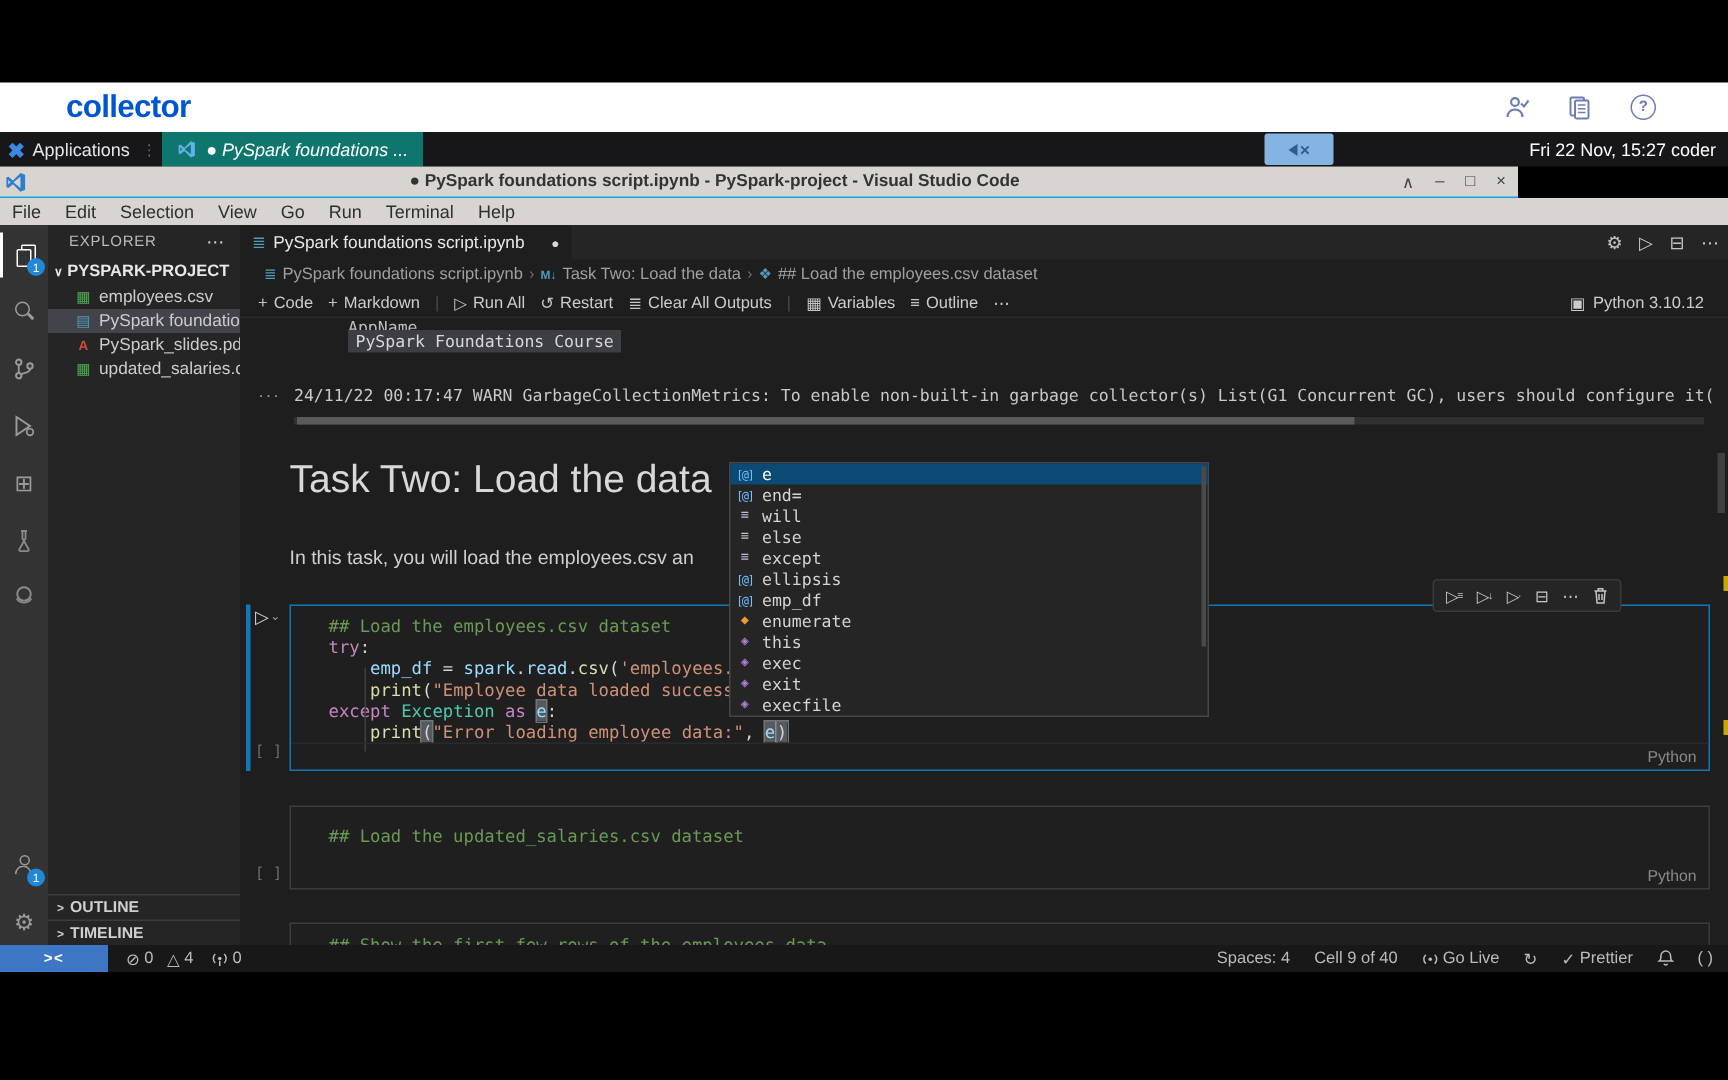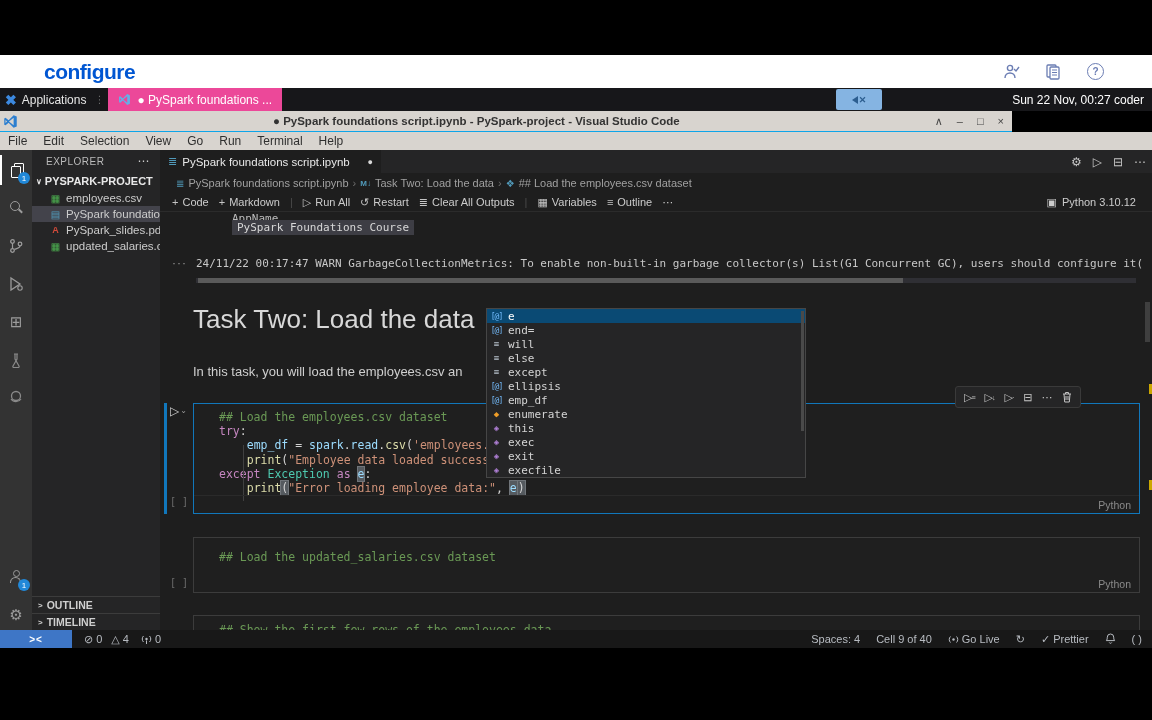--- a/index.html
+++ b/index.html
@@ -11,21 +11,21 @@
   .coursera-logo{margin-left:44px;font-size:21px;font-weight:bold;color:#0056d2;letter-spacing:-0.5px;}
   .cr-icons{margin-left:auto;margin-right:48px;display:flex;gap:26px;align-items:center;color:#6b7db3;}
   .cr-icon svg{display:block;}
   .help-circle{width:15px;height:15px;border:1.6px solid #6b7db3;border-radius:50%;display:flex;align-items:center;justify-content:center;font-size:10px;color:#6b7db3;font-weight:bold;}
   
   .taskbar{left:0;top:88px;width:1152px;height:23px;background:#17171a;display:flex;align-items:center;color:#e6e6e6;font-size:12px;}
   .x-logo{color:#3c89e0;font-size:14px;font-weight:bold;margin:0 5px 0 5px;}
   .apps-label{margin-right:4px;}
   .tb-sep{color:#6a6a6a;margin:0 4px;font-size:10px;}
   .win-btn{display:flex;align-items:center;gap:6px;height:23px;padding:0 10px;color:#cfcfcf;}
-  .win-btn.active{background:#ec4899;color:#ffffff;}
+  .win-btn.active{background:#0f766e;color:#ffffff;font-style:italic;}
   .chrome-icon{width:13px;height:13px;border-radius:50%;background:conic-gradient(#ea4335 0 33%,#4285f4 0 66%,#34a853 0 100%);position:relative;}
   .chrome-icon::after{content:"";position:absolute;left:3.5px;top:3.5px;width:6px;height:6px;border-radius:50%;background:#fff;box-shadow:inset 0 0 0 1.5px #4285f4;}
   .vsc-svg{display:block;}
   .mute-btn{margin-left:auto;width:46px;height:21px;background:#85b4e2;display:flex;align-items:center;justify-content:center;border-radius:2px;}
   .speaker{display:flex;align-items:center;color:#2c5d8f;font-size:9px;font-weight:bold;}
   .speaker::before{content:"";display:inline-block;border-top:4px solid transparent;border-bottom:4px solid transparent;border-right:6px solid #2c5d8f;margin-right:1px;}
   .clock{margin-left:130px;margin-right:8px;color:#ffffff;}
   
   .titlebar{left:0;top:111px;width:1012px;height:20px;background:#d8d4cf;border-bottom:5px solid #0ea5e9;display:flex;align-items:center;}
   .titlebar-title{flex:1;text-align:center;font-size:11.5px;color:#333;font-weight:bold;}
@@ -126,21 +126,21 @@
   .sb-right{margin-left:auto;display:flex;align-items:center;gap:16px;margin-right:10px;}
   .sb-right .sb-item{margin-left:0;}
   svg.mini{display:block;}
 </style>
 </head>
 <body>
 
 <div id="stage">
 
   <div class="abs coursera-bar">
-    <div class="coursera-logo">configure</div>
+    <div class="coursera-logo">collector</div>
     <div class="cr-icons">
       <span class="cr-icon">
         <svg class="mini" width="17" height="15" viewBox="0 0 17 15">
             <circle cx="7" cy="4" r="2.6" fill="none" stroke="#6b7db3" stroke-width="1.4"></circle>
             <path d="M2 14c0-3 2.2-5 5-5s5 2 5 5" fill="none" stroke="#6b7db3" stroke-width="1.4"></path>
             <path d="M11 5l2 2 3-4" fill="none" stroke="#6b7db3" stroke-width="1.4"></path>
           </svg>
       </span>
       <span class="cr-icon">
         <svg class="mini" width="15" height="16" viewBox="0 0 15 16">
@@ -159,21 +159,21 @@
     <span class="tb-sep">⋮</span>
     <div class="win-btn active">
       <svg class="vsc-svg" width="13" height="13" viewBox="0 0 24 24">
           <path fill="#64b0e8" d="M17 2l5 2v16l-5 2-8-8-5 4-2-1V7l2-1 5 4zM4 9.5v5L6.5 12zM9.5 12l7.5 6V6z"></path>
         </svg>
       <span>● PySpark foundations ...</span>
     </div>
     <div class="mute-btn">
       <span class="speaker">✕</span>
     </div>
-    <span class="clock">Sun 22 Nov, 00:27 coder</span>
+    <span class="clock">Fri 22 Nov, 15:27 coder</span>
   </div>
 
   <div class="abs titlebar">
     <svg class="vsc-svg" style="margin-left:3px" width="15" height="15" viewBox="0 0 24 24">
         <path fill="#2c7fd0" d="M17 2l5 2v16l-5 2-8-8-5 4-2-1V7l2-1 5 4zM4 9.5v5L6.5 12zM9.5 12l7.5 6V6z"></path>
       </svg>
     <div class="titlebar-title">● PySpark foundations script.ipynb - PySpark-project - Visual Studio Code</div>
     <div class="win-ctrls">
       <span>∧</span>
       <span>–</span>

